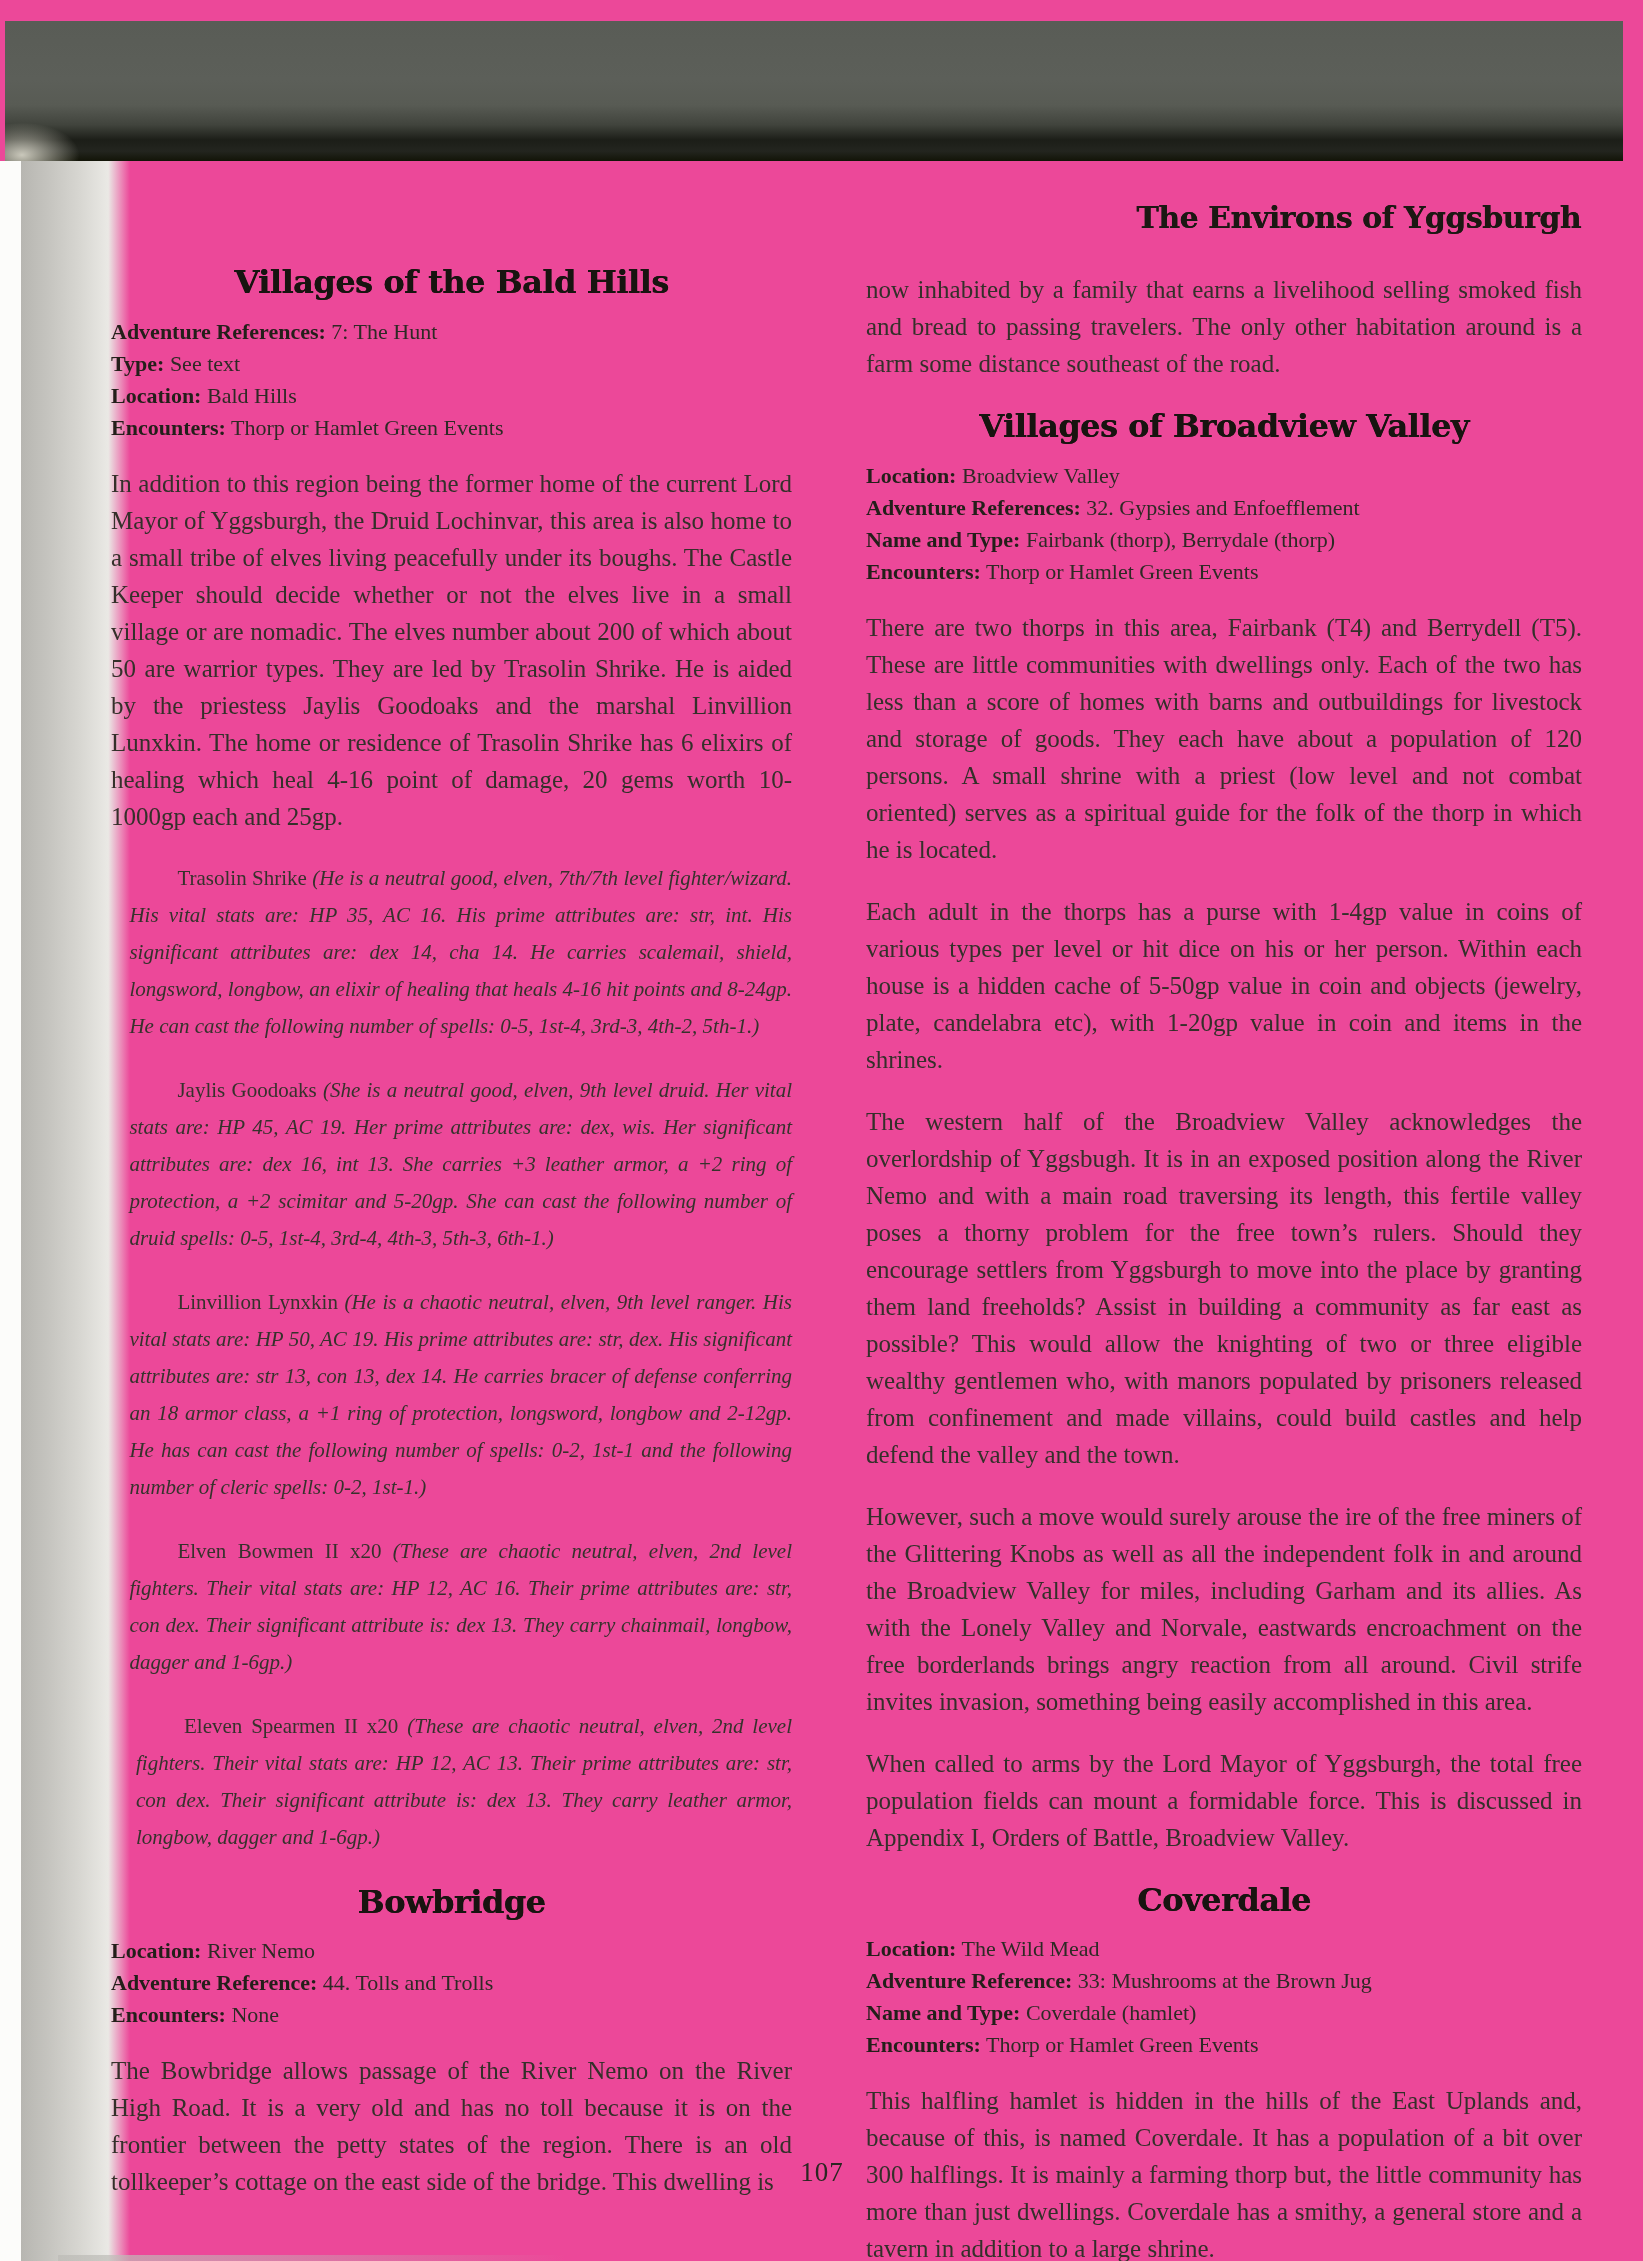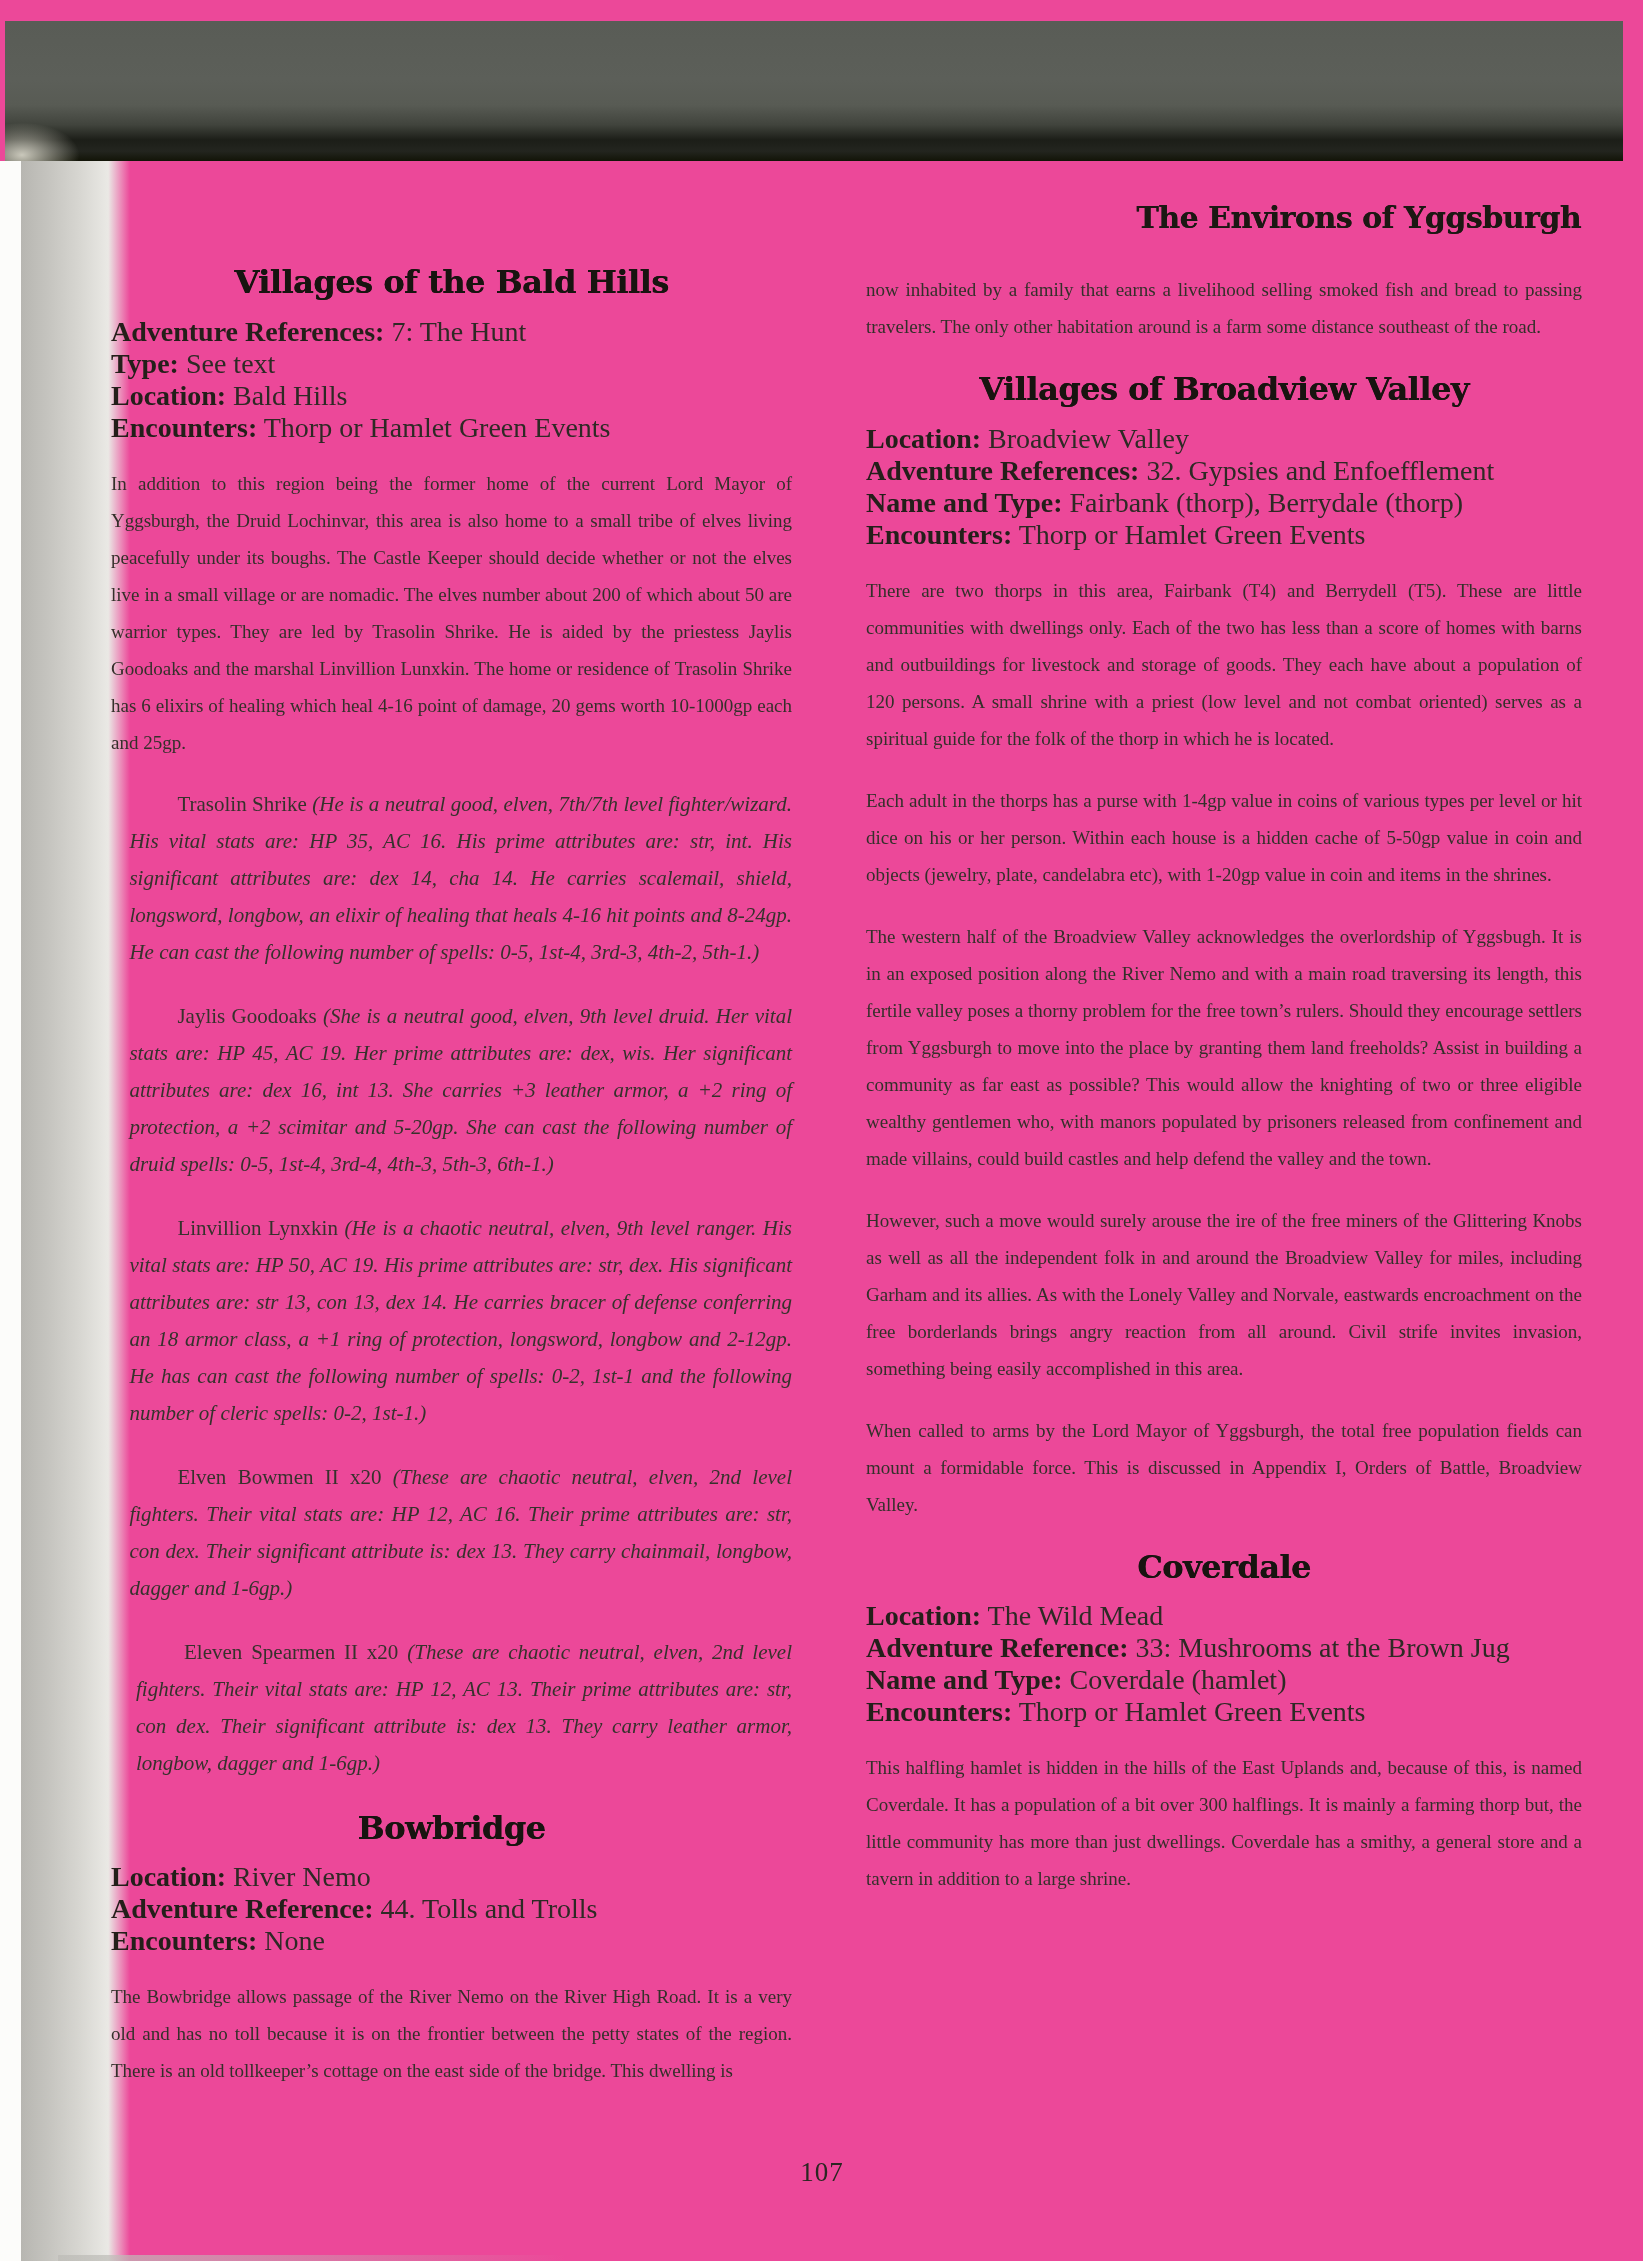--- a/index.html
+++ b/index.html
@@ -61,28 +61,28 @@
     letter-spacing: -0.5px;
     text-align: center;
     color: #181410;
     text-shadow: 0.3px 0 currentColor;
     margin: 0 0 14.5px 0;
   }
   .section-title.mid { margin-top: 12.6px; }
 
   .info { margin: 0 0 21px 0; }
   .info-line {
-    font-size: 28px;
+    font-size: 22px;
     line-height: 32px;
     color: #2e2a25;
   }
   .info-label { font-weight: 700; color: #241f1a; }
 
   .para {
-    font-size: 19px;
+    font-size: 25px;
     line-height: 37px;
     text-align: justify;
     margin: 0 0 25px 0;
     font-family: Liberation Serif, serif;
   }
   .para.last { margin-bottom: 0; }
 
   .stat {
     font-size: 21px;
     line-height: 37px;

